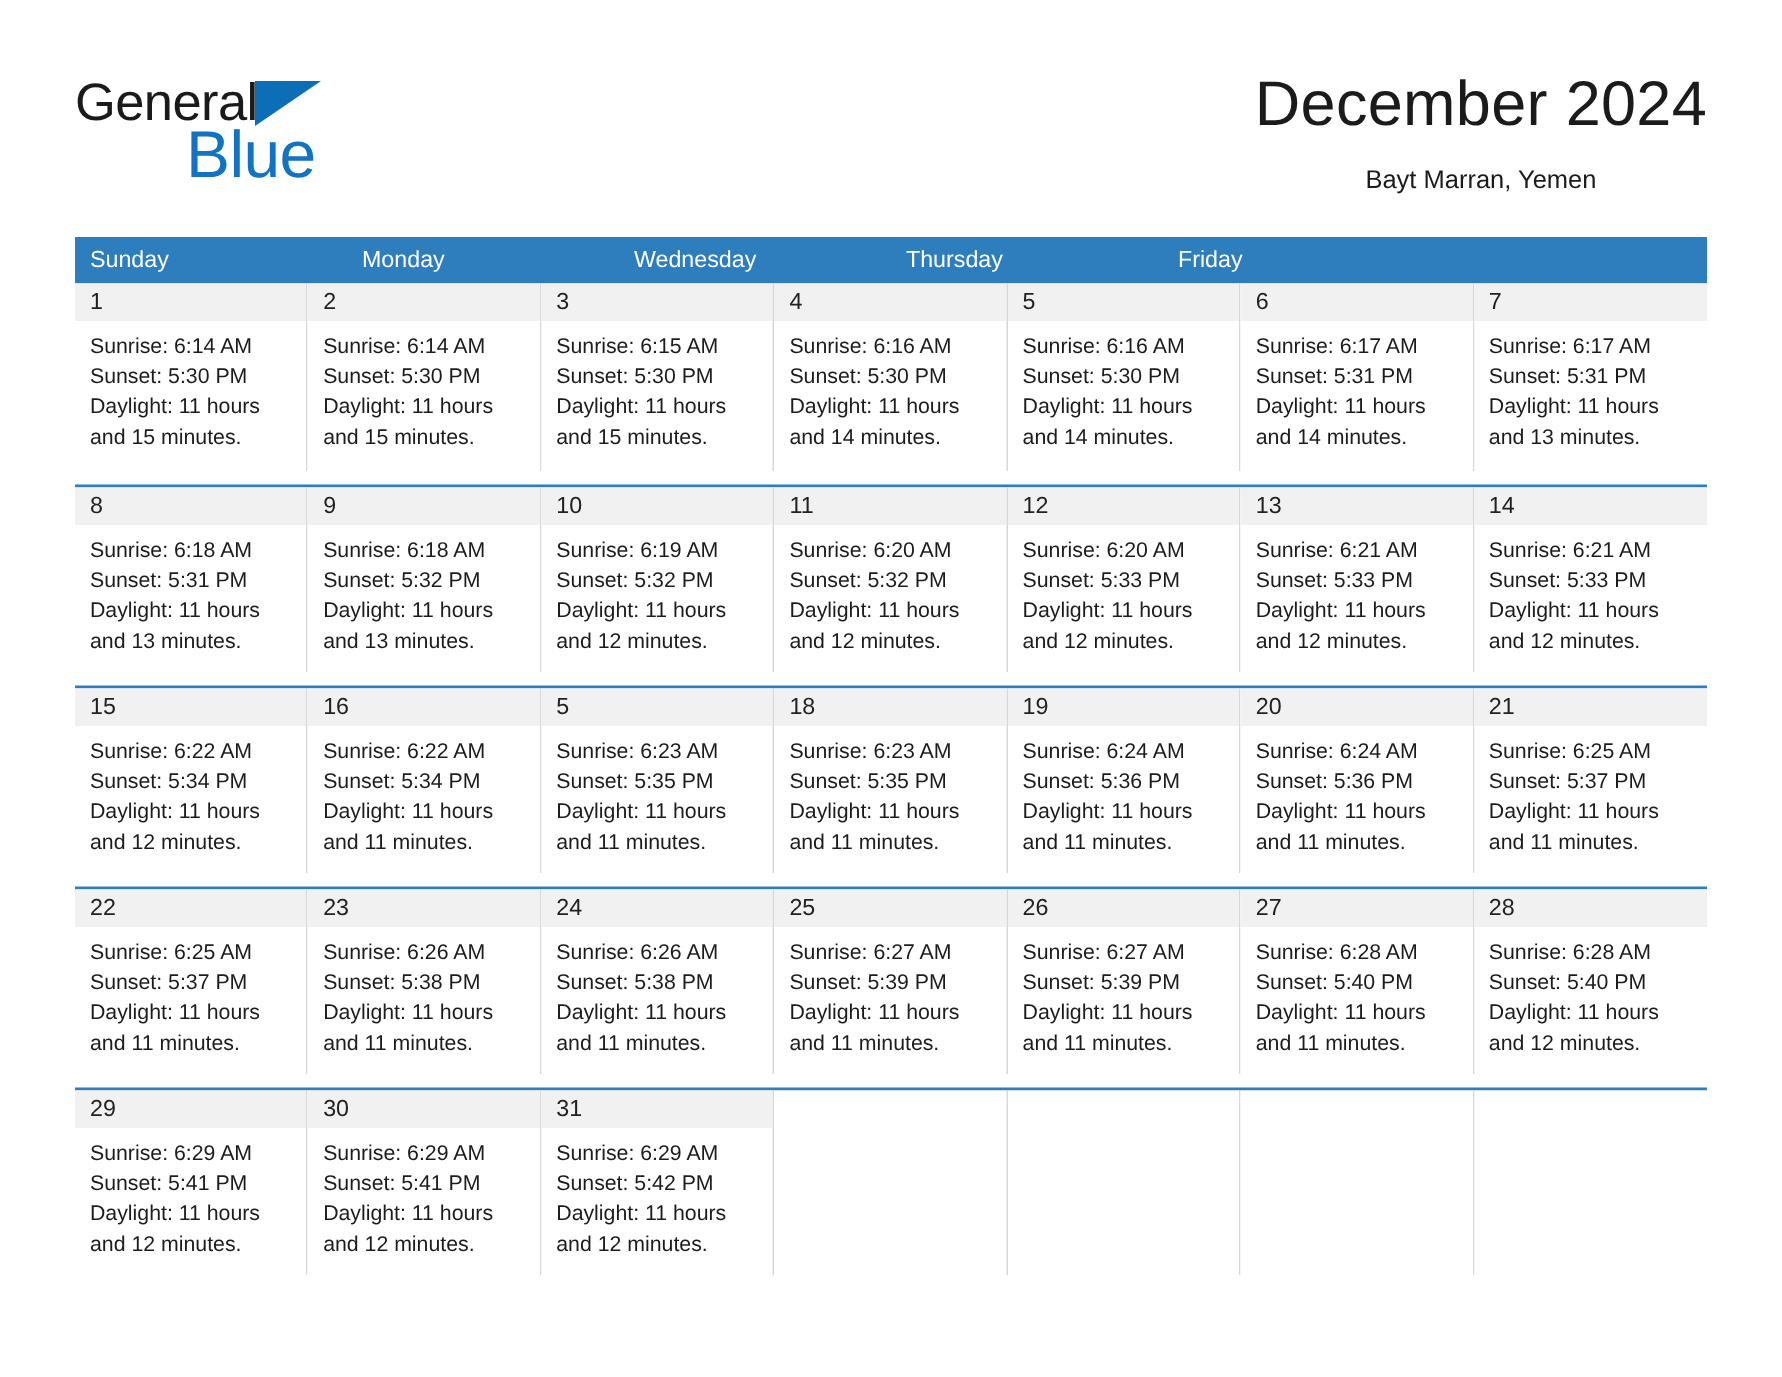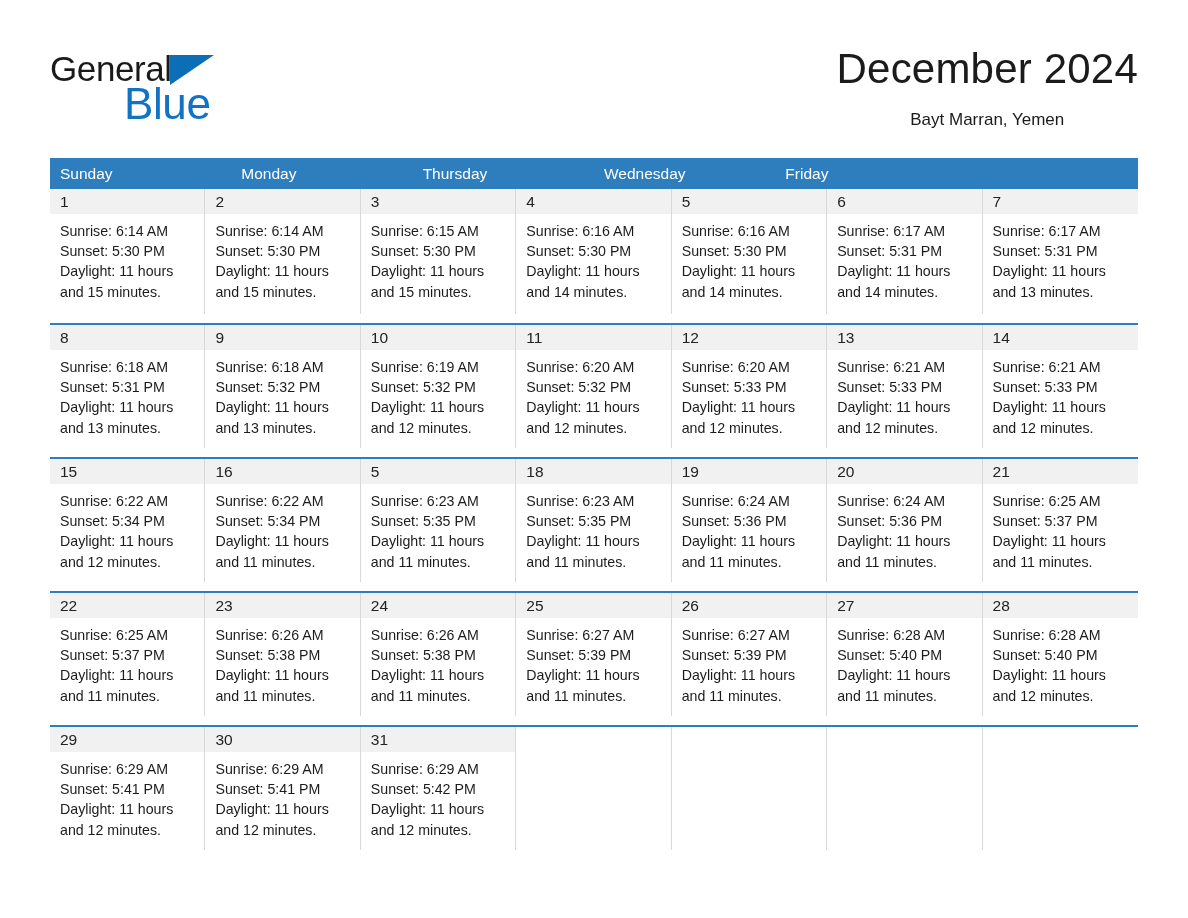--- a/index.html
+++ b/index.html
@@ -34,21 +34,21 @@
     justify-content: space-between;
   }
 
   .brand {
     position: relative;
     width: 300px;
     padding-top: 8px;
   }
   .brand-row1 {
     display: flex;
-    align-items: center;
+    align-items: flex-start;
     line-height: 1;
   }
   .brand-general {
     font-size: 35px;
     color: #1a1a1a;
     letter-spacing: -0.4px;
     font-weight: 400;
     line-height: 34px;
   }
   .brand-tri {
@@ -176,22 +176,22 @@
       <div class="cal-subtitle">Bayt Marran, Yemen</div>
     </div>
 
   </div>
 
   <div class="calendar">
 
     <div class="dow-row">
       <div class="dow">Sunday</div>
       <div class="dow">Monday</div>
+      <div class="dow">Wednesday</div>
       <div class="dow">Thursday</div>
-      <div class="dow">Wednesday</div>
       <div class="dow">Friday</div>
     </div>
 
     <div id="weeks-container">
         <div class="week first">
           <div class="cell">
             <div class="daynum-band"><span class="daynum">1</span></div>
             <div class="cell-body">
               <div class="info-line">Sunrise: 6:14 AM</div>
               <div class="info-line">Sunset: 5:30 PM</div>

